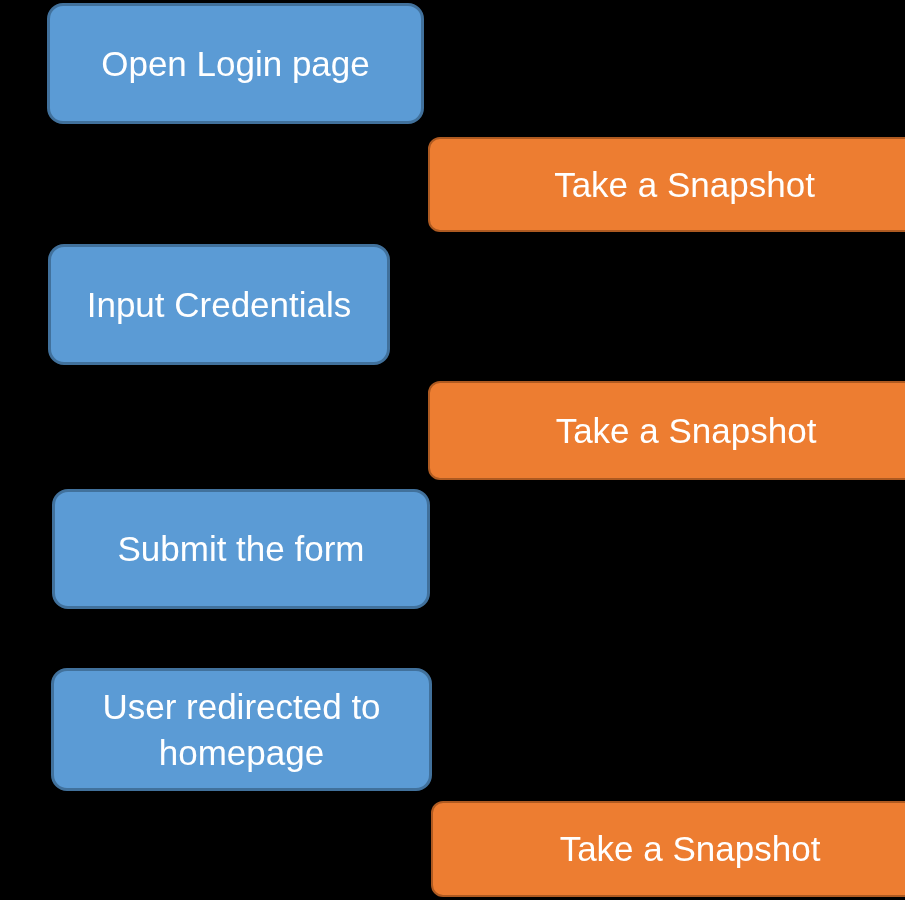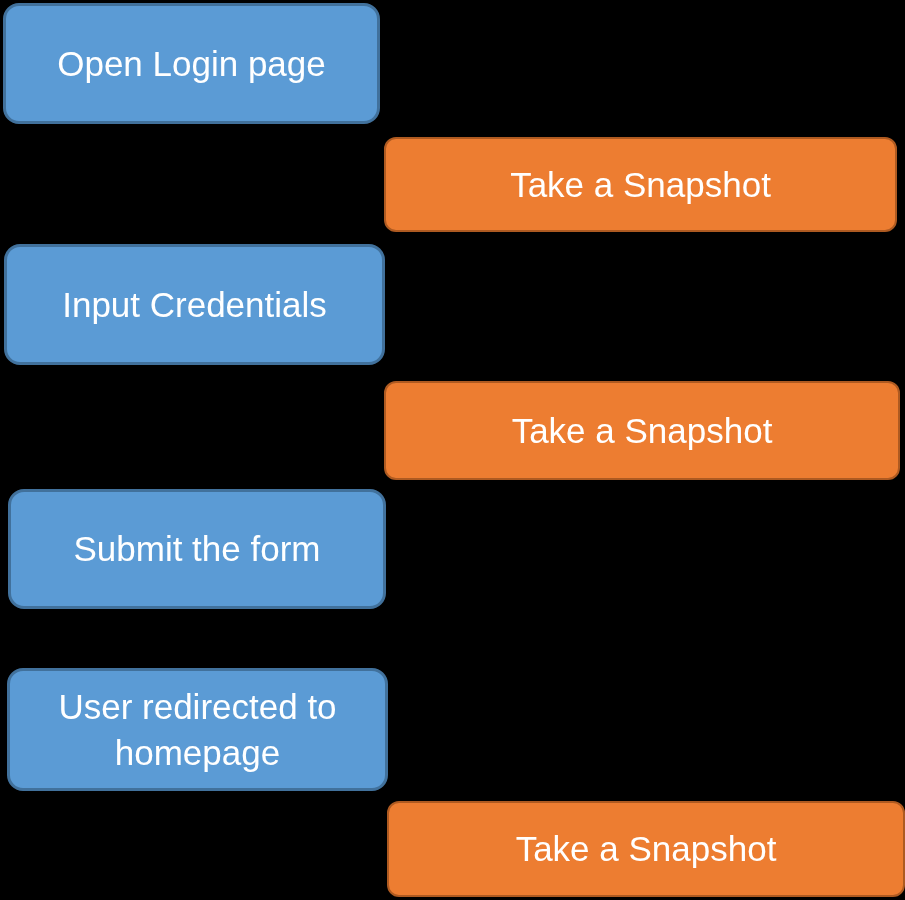--- a/index.html
+++ b/index.html
@@ -20,20 +20,21 @@
   .node {
     position: absolute;
     box-sizing: border-box;
     display: flex;
     align-items: center;
     justify-content: center;
     text-align: center;
     color: var(--text-color, #ffffff);
     font-size: 35px;
     line-height: 46px;
+    margin-left: 44px;
   }
   .node.step {
     background: var(--step-fill, #5B9BD5);
     border: 3px solid var(--step-border, #41719C);
     border-radius: 16px;
     padding: 0 24px;
   }
   .node.snapshot {
     background: var(--snapshot-fill, #ED7D31);
     border: 2px solid var(--snapshot-border, #AE5A21);
@@ -50,21 +51,21 @@
 <div class="canvas">
 
   <div class="node step" style="left:3px; top:3px; width:377px; height:121px;">
     <span class="label">Open Login page</span>
   </div>
 
   <div class="node snapshot" style="left:384px; top:137px; width:513px; height:95px;">
     <span class="label">Take a Snapshot</span>
   </div>
 
-  <div class="node step" style="left:4px; top:244px; width:381px; height:121px;">
+  <div class="node step" style="left:4px; top:244px; width:342px; height:121px;">
     <span class="label">Input Credentials</span>
   </div>
 
   <div class="node snapshot" style="left:384px; top:381px; width:516px; height:99px;">
     <span class="label">Take a Snapshot</span>
   </div>
 
   <div class="node step" style="left:7px; top:668px; width:381px; height:123px;">
     <span class="label">User redirected to homepage</span>
   </div>

